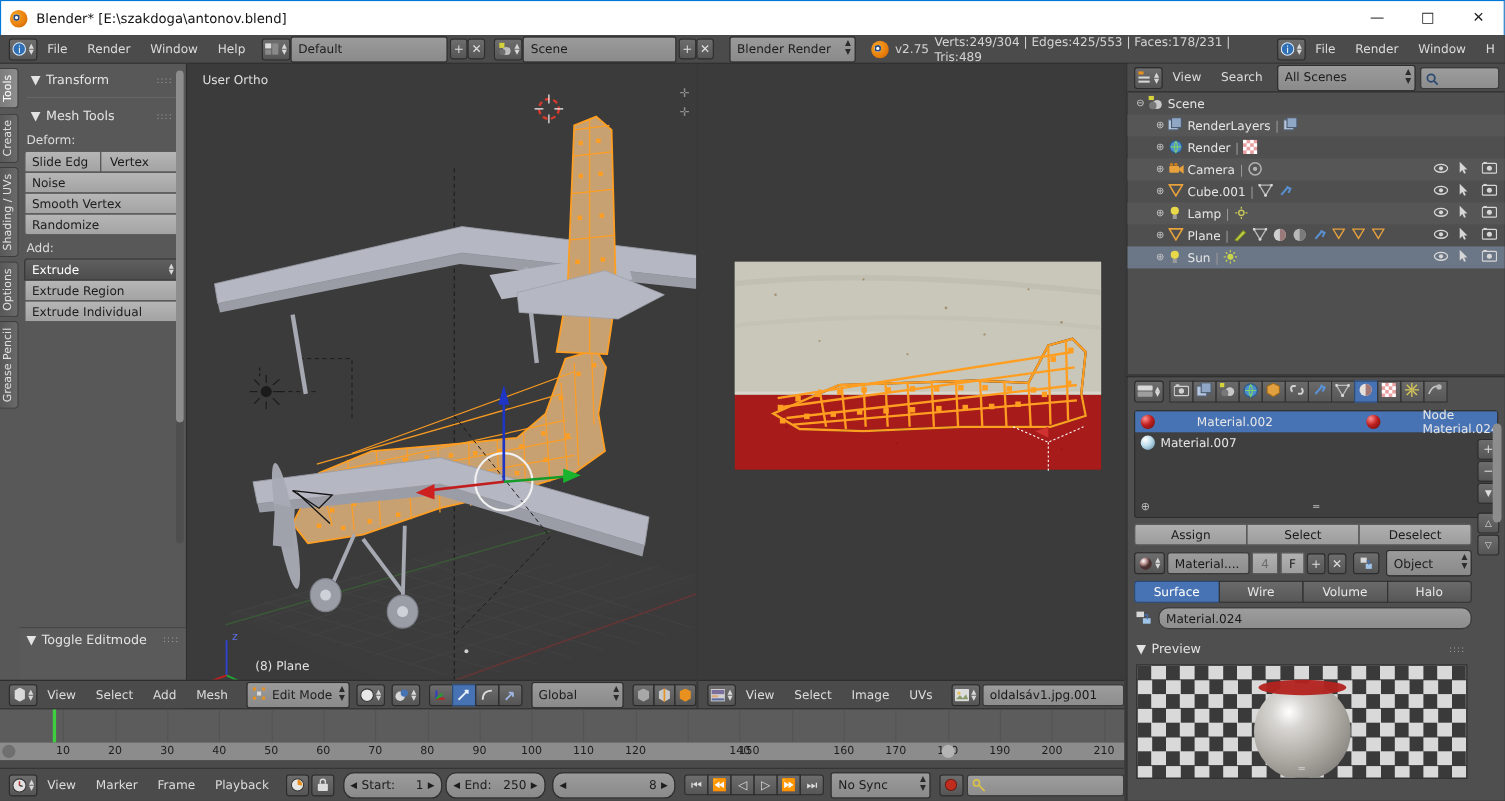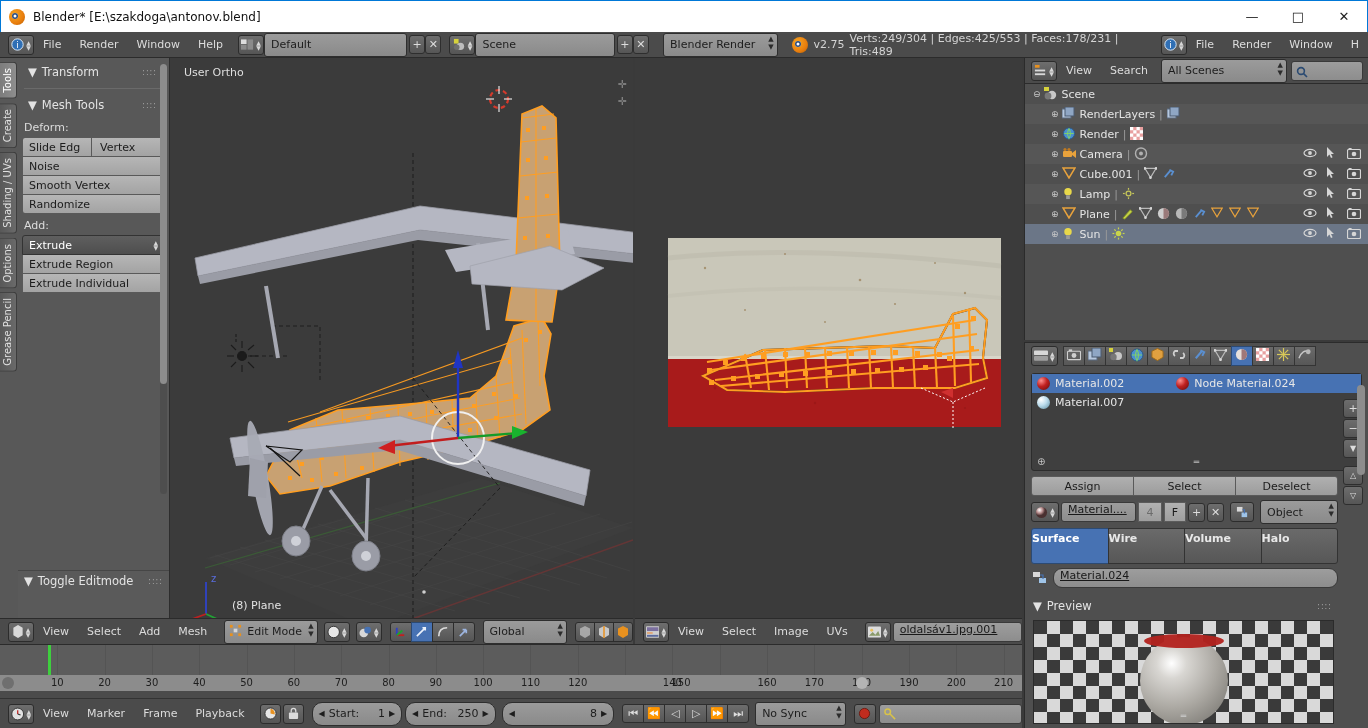--- a/index.html
+++ b/index.html
@@ -133,39 +133,39 @@
   .ol-eye, .ol-arrow, .ol-cam{ position:absolute; width:17px;text-align:center;font-size:10px;color:#d6d6d6;}
   .ol-eye{ right:50px; } .ol-arrow{ right:29px; } .ol-cam{ right:6px; }
   .plus{ font-size:9px;color:#c9c9c9;margin-right:3px;}
   .oicon{ width:15px;height:14px;margin-right:3px;display:inline-block;vertical-align:middle;}
 
   .mslots{
     margin:5px 6px; background:#3f3f3f; border:1px solid #2c2c2c; border-radius:3px;
     height:98px; position:relative;
   }
   .mrow{ height:19px;display:flex;align-items:center;padding:0 5px;font-size:11px;color:#e6e6e6;}
-  .mrow.sel{ background:#4772b3; }
+  .mrow.sel{ background:#4772b3;gap:33px; }
   .sphereicon{
     width:13px;height:13px;border-radius:50%;margin-right:5px;flex:0 0 auto;
     background:radial-gradient(circle at 32% 28%,#ff8f8f 0%,#c02020 45%,#5e0d0d 100%);
   }
   .sphereicon.blue{ background:radial-gradient(circle at 32% 28%,#ffffff 0%,#bcdcec 45%,#5a8a9e 100%);}
   .tabrow{ display:flex; margin:4px 6px; }
   .tab3{ flex:1;border:1px solid #5a5a5a;background:linear-gradient(#b0b0b0,#9c9c9c);
          color:#1b1b1b;font-size:11px;height:20px;line-height:19px;text-align:center;margin-left:-1px;}
   .tab3:first-child{ border-radius:3px 0 0 3px;margin-left:0;}
   .tab3:last-child{ border-radius:0 3px 3px 0;}
   .tab4{ flex:1;border:1px solid #333;background:linear-gradient(#6a6a6a,#575757);
-         color:#e8e8e8;font-size:11px;height:36px;line-height:19px;margin-left:-1px;font-weight:bold;}
+         color:#e8e8e8;font-size:11px;height:20px;line-height:19px;text-align:center;margin-left:-1px;}
   .tab4:first-child{ border-radius:3px 0 0 3px;margin-left:0;}
   .tab4:last-child{ border-radius:0 3px 3px 0;}
   .tab4.active{ background:#4772b3;color:#fff;border-color:#2c4a73;}
   .field{
     background:linear-gradient(#9d9d9d,#8d8d8d);border:1px solid #3a3a3a;border-radius:3px;
-    height:20px;display:flex;align-items:flex-start;padding:0 6px;color:#191919;font-size:11px;text-decoration:underline;
+    height:20px;display:flex;align-items:center;padding:0 6px;color:#191919;font-size:11px;
   }
   .previewbox{
     margin:4px 8px; height:104px; border:1px solid #2b2b2b; position:relative; overflow:hidden;
     background:
       repeating-conic-gradient(#d9d9d9 0% 25%, #3a3a3a 0% 50%) 0 0 / 26px 26px;
   }
   .psphere{
     position:absolute;left:50%;top:16px;transform:translateX(-50%);
     width:88px;height:88px;border-radius:50%;
     background:radial-gradient(circle at 36% 30%,#ffffff 0%,#d8d6d2 18%,#a9a6a0 55%,#6b6964 100%);

